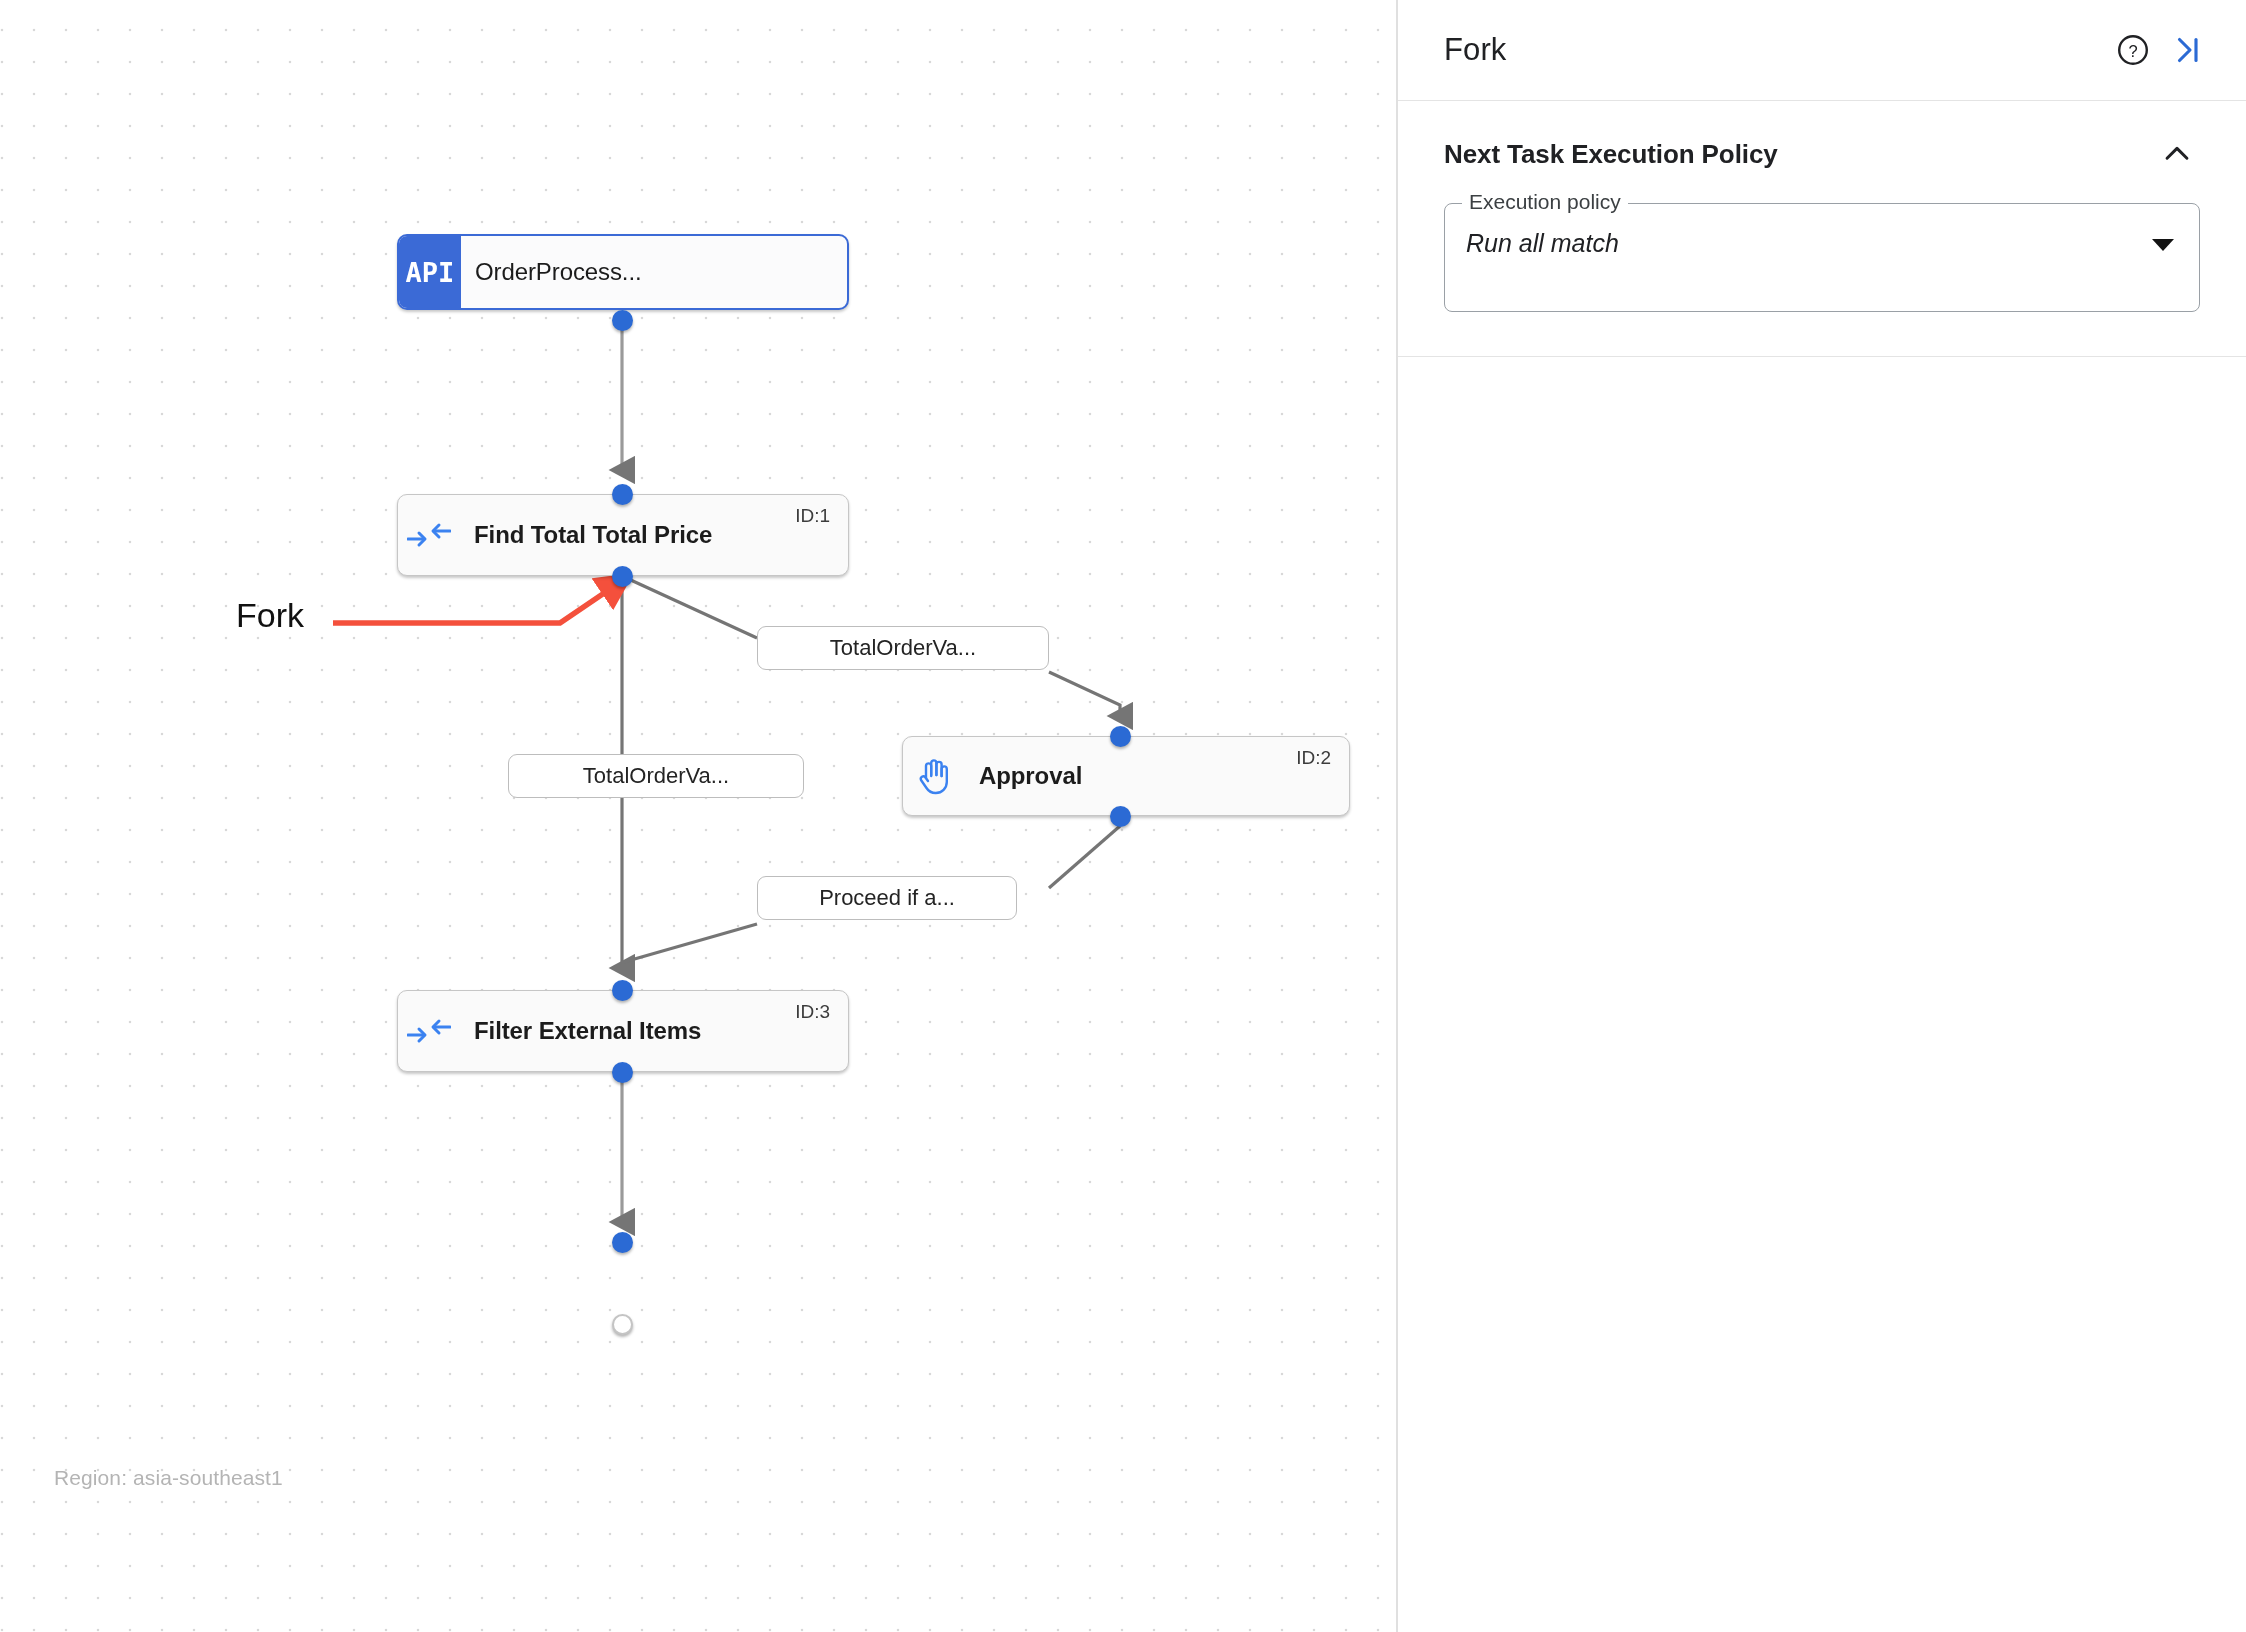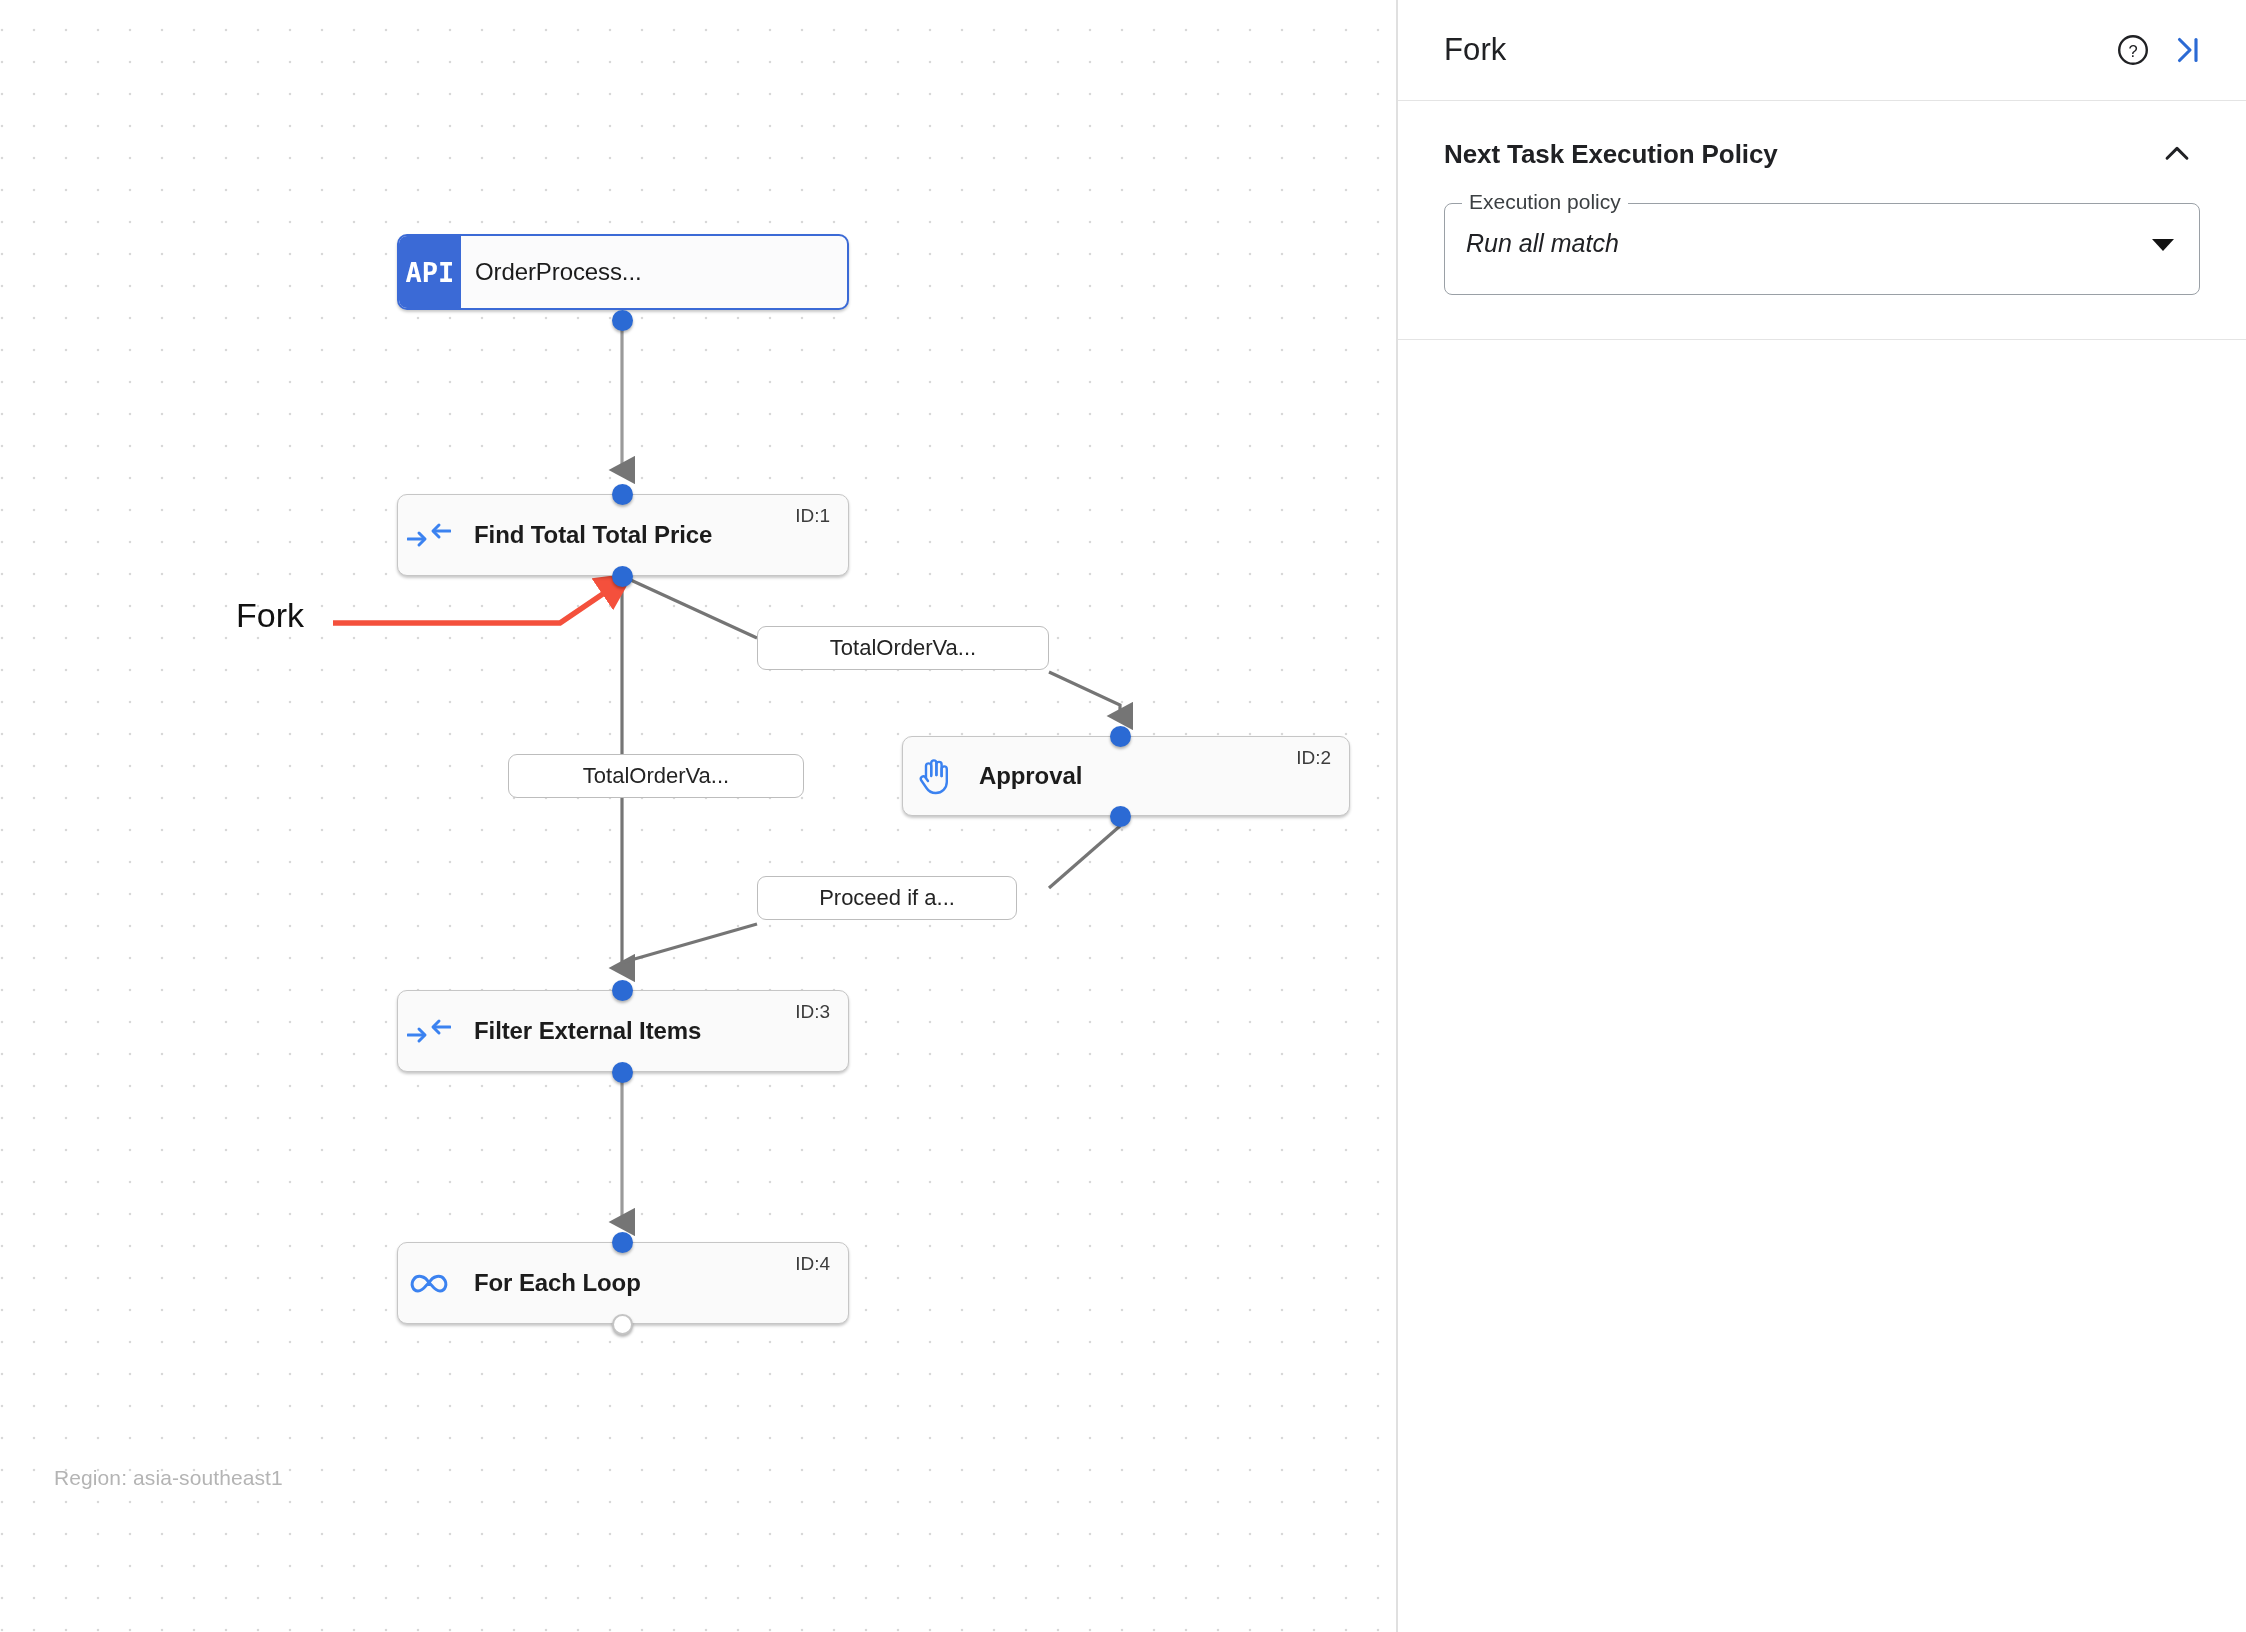--- a/index.html
+++ b/index.html
@@ -191,21 +191,21 @@
   #section-title {
     font-size: 26px;
     font-weight: bold;
     color: #202124;
     flex: 1;
     letter-spacing: -0.1px;
   }
   
   .select-wrap {
     position: relative;
-    height: 92px;
+    height: 109px;
   }
   .select-box {
     position: absolute;
     left: 0; top: 0; right: 0; bottom: 0;
     border: 1.5px solid #9aa0a6;
     border-radius: 8px;
     box-sizing: border-box;
     background: #ffffff;
   }
   .select-legend {
@@ -317,31 +317,20 @@
             <polyline points="32,3 26,9 32,15"></polyline>
           </g>
         </svg>
       </div>
       <div class="node-label">Filter External Items</div>
       <div class="node-id">ID:3</div>
     </div>
     <div class="dot" style="left:612px; top:980px;"></div>
     <div class="dot" style="left:612px; top:1062px;"></div>
 
-    <div class="node" style="left:397px; top:1242px; width:452px; height:82px;">
-      <div class="node-icon-box">
-        <svg width="44" height="26" viewBox="0 0 44 26">
-          <g stroke="#3b82f0" stroke-width="3" fill="none">
-            <path d="M22,13 C18,5 10,5 7,9 C3,14 6,21 11,21 C17,21 20,13 22,13 C24,13 27,21 33,21 C38,21 41,14 37,9 C34,5 26,5 22,13 Z"></path>
-          </g>
-        </svg>
-      </div>
-      <div class="node-label">For Each Loop</div>
-      <div class="node-id">ID:4</div>
-    </div>
     <div class="dot" style="left:612px; top:1232px;"></div>
     <div class="dot hollow" style="left:612px; top:1314px;"></div>
 
     <div class="edge-chip" style="left:757px; top:626px; width:292px;">TotalOrderVa...</div>
     <div class="edge-chip" style="left:508px; top:754px; width:296px;">TotalOrderVa...</div>
     <div class="edge-chip" style="left:757px; top:876px; width:260px;">Proceed if a...</div>
 
     <div id="annot-label">Fork</div>
 
     <div id="region-text">Region: asia-southeast1</div>

